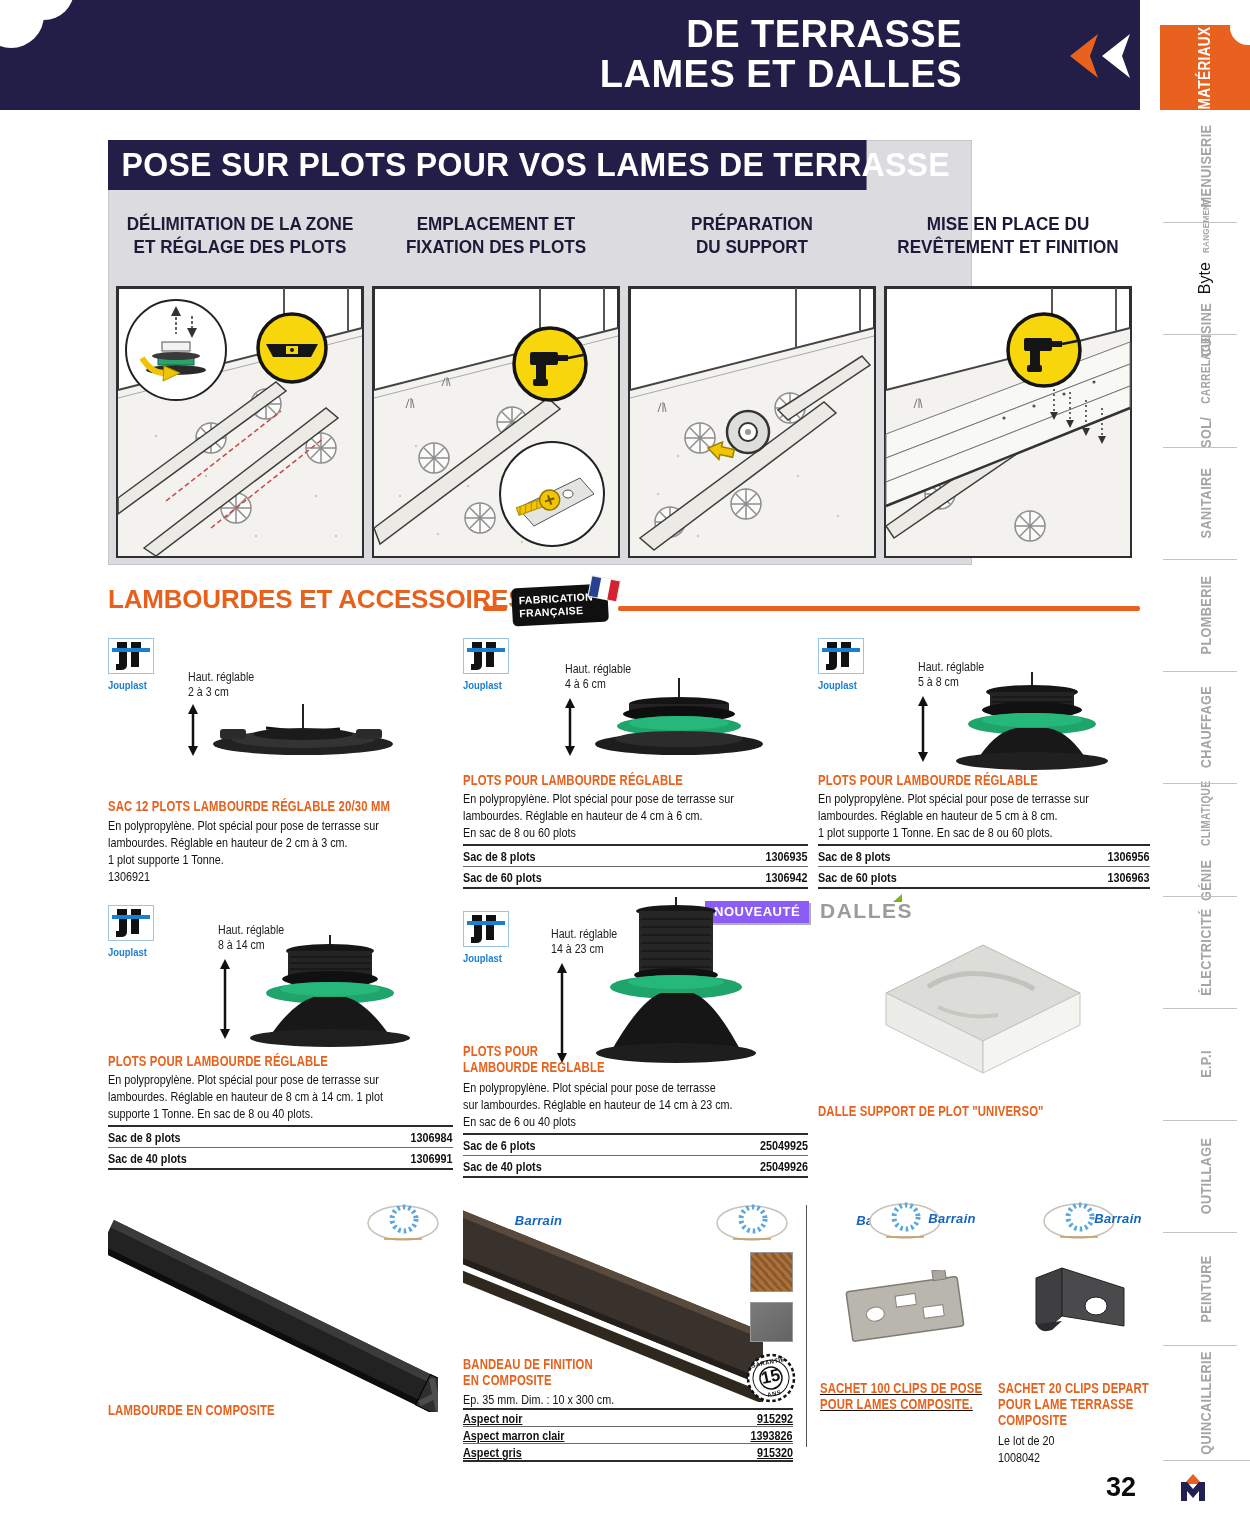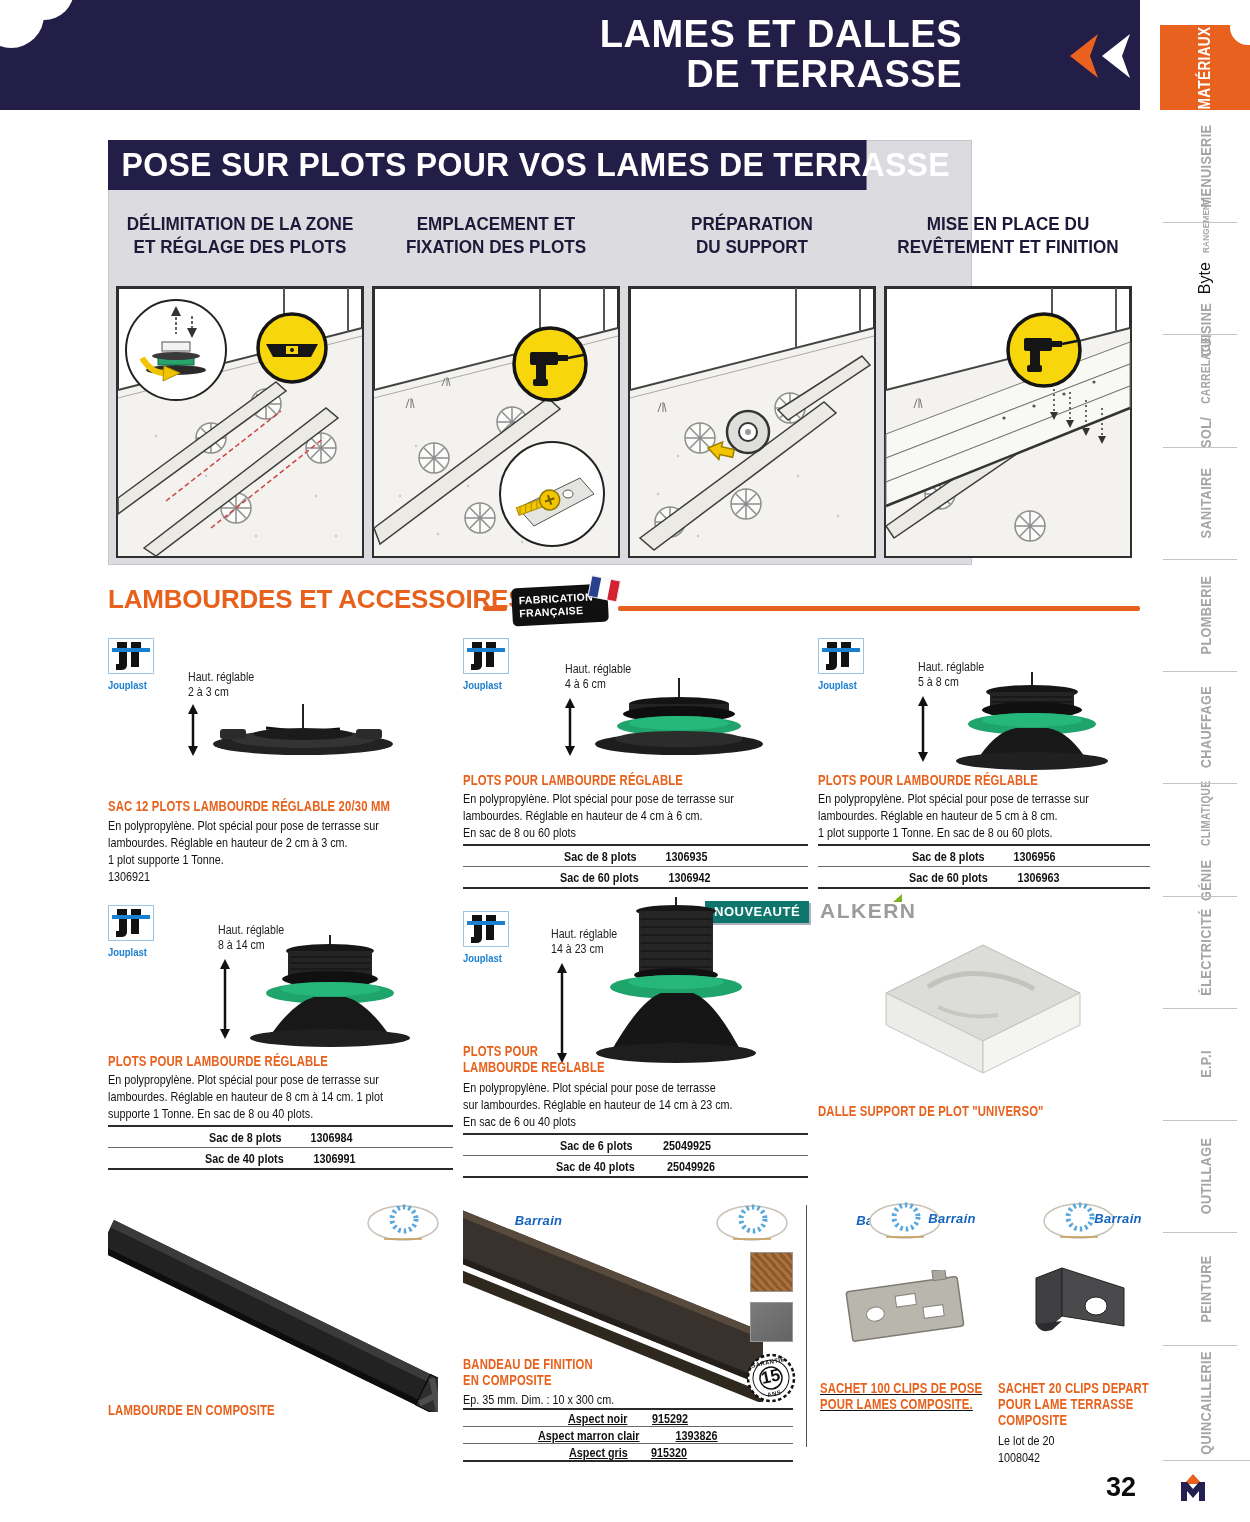--- a/index.html
+++ b/index.html
@@ -47,26 +47,26 @@
   .flag{position:absolute;right:-12px;top:-6px;transform:rotate(14deg);}
 
   
   .card{position:absolute;}
   .jcap{color:#1b7fd0;font-size:10.5px;font-weight:800;transform:scaleX(.9);transform-origin:0 0;margin-top:1px;}
   .hlabel{font-size:12.5px;color:#1c1c1c;line-height:15px;transform:scaleX(.85);transform-origin:0 0;white-space:nowrap;}
   .ptitle{font-size:14.5px;font-weight:800;color:#e8611c;line-height:16px;transform:scaleX(.78);
           transform-origin:0 0;white-space:nowrap;letter-spacing:.2px;}
   .dline{font-size:13.5px;color:#121212;line-height:17px;transform:scaleX(.8);transform-origin:0 0;white-space:nowrap;}
   .ptable{position:absolute;border-top:2px solid #2a2a2a;border-bottom:2px solid #2a2a2a;}
-  .prow{display:flex;justify-content:center;align-items:center;height:20px;}
+  .prow{display:flex;justify-content:space-between;align-items:center;height:20px;}
   .prow+.prow{border-top:1px solid #6a6a6a;}
   .prow.sm{height:16px;text-decoration:underline;}
   .plabel{font-size:13.5px;font-weight:600;color:#111;transform:scaleX(.8);transform-origin:0 50%;white-space:nowrap;}
   .pcode{font-size:13.5px;font-weight:600;color:#111;transform:scaleX(.8);transform-origin:100% 50%;white-space:nowrap;}
-  .nbadge{background:#0f766e;color:#fff;font-size:13px;font-weight:800;letter-spacing:.5px;
+  .nbadge{background:#8b5cf6;color:#fff;font-size:13px;font-weight:800;letter-spacing:.5px;
           padding:3px 9px 4px;white-space:nowrap;box-shadow:2px 2px 0 rgba(30,27,70,.35);}
   .alkern{font-size:21px;font-weight:800;color:#9b9b9b;letter-spacing:1.5px;position:relative;white-space:nowrap;}
   .amark{position:absolute;left:73px;top:-5px;width:9px;height:8px;background:#7ab51d;
          clip-path:polygon(0 100%,100% 0,100% 100%);}
   .barrain{position:relative;}
   .btxt{position:absolute;left:0;top:9px;width:100%;text-align:center;color:#1565c0;font-size:13px;
         font-weight:800;font-style:italic;letter-spacing:.3px;}
   .gar{position:absolute;width:52px;height:52px;transform:rotate(-12deg);}
   .gar .t{position:absolute;top:7px;width:100%;text-align:center;font-size:6px;font-weight:800;color:#111;letter-spacing:.4px;}
   .gar .n{position:absolute;top:15px;width:100%;text-align:center;font-size:17px;font-weight:800;color:#111;}
@@ -78,22 +78,22 @@
 </style>
 </head>
 <body>
 
 <div class="page">
 
   <div class="banner">
     <div class="cloud" style="left:-22px;top:-18px;width:66px;height:66px;"></div>
     <div class="cloud" style="left:14px;top:-40px;width:60px;height:60px;"></div>
     <div class="htitle">
+      <div>DE TERRASSE</div>
       <div>LAMES ET DALLES</div>
-      <div>DE TERRASSE</div>
     </div>
     <svg class="abs" style="left:1068px;top:34px;" width="66" height="44" viewBox="0 0 66 44">
       <polygon points="30,0 2,22 30,44 22,22" fill="#e8611f"></polygon>
       <polygon points="62,0 34,22 62,44 54,22" fill="#ffffff"></polygon>
     </svg>
   </div>
 
   <div class="side">
     <div class="tab active" style="top:25px;height:85px;">
       <div class="curl"></div>
@@ -669,21 +669,21 @@
       </div>
       <div class="prow">
         <span class="plabel">Sac de 40 plots</span>
           <span class="pcode">25049926</span>
       </div>
     </div>
   </div>
 
   <div class="card" style="left:818px;top:897px;width:332px;height:272px;">
     <div class="alkern abs" style="left:2px;top:2px;">
-      <span>ALKERN</span>
+      <span>DALLES</span>
       <i class="amark"></i>
     </div>
     <svg class="abs" style="left:50px;top:34px;" width="230" height="165" viewBox="0 0 230 165">
       <polygon points="115,14 212,62 115,110 18,62" fill="#dcdcd8" stroke="#b9b9b4"></polygon>
       <path d="M60,56 q24,-16 56,-13 q30,3 50,15" stroke="#c3c3be" fill="none" stroke-width="5"></path>
       <path d="M70,76 q28,13 60,8" stroke="#c8c8c3" fill="none" stroke-width="4"></path>
       <polygon points="18,62 18,94 115,142 115,110" fill="#ecece8" stroke="#c5c5c0"></polygon>
       <polygon points="212,62 212,94 115,142 115,110" fill="#f4f4f0" stroke="#c5c5c0"></polygon>
     </svg>
     <div class="abs ptitle" style="left:0;top:206px;">DALLE SUPPORT DE PLOT "UNIVERSO"</div>

